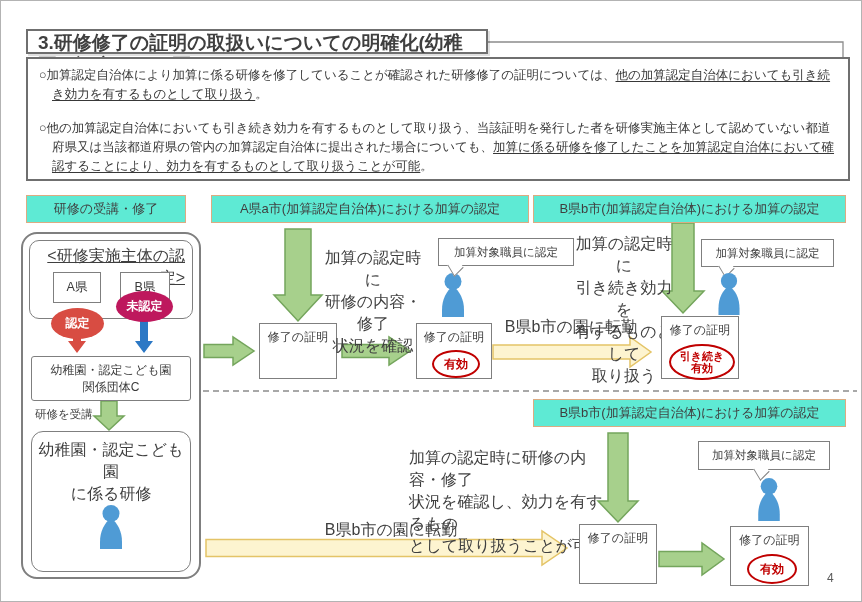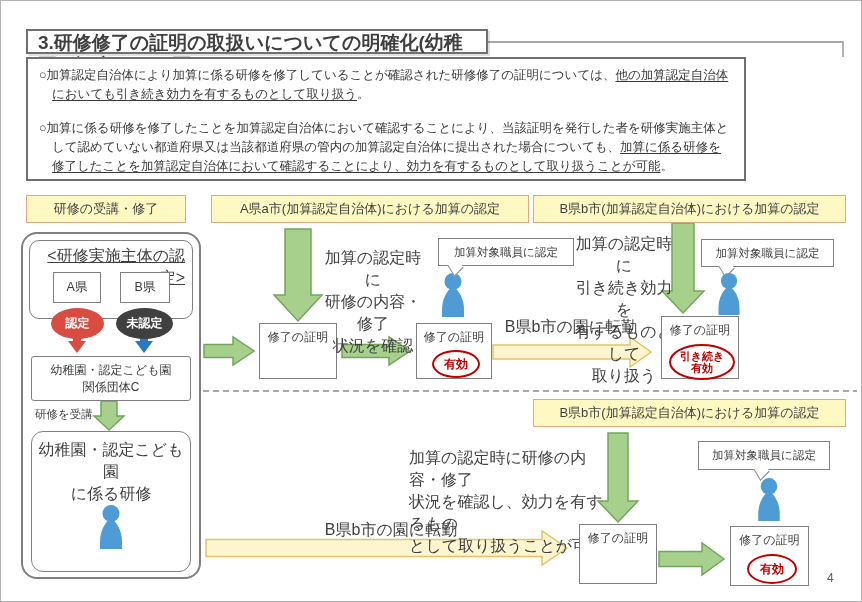--- a/index.html
+++ b/index.html
@@ -9,21 +9,21 @@
   .abs{position:absolute;box-sizing:border-box;}
   .z2{z-index:2;}
   .center{display:flex;align-items:center;justify-content:center;text-align:center;}
   .pre{white-space:pre-line;}
   .titlebox{border:2px solid #6f6f6f;background:#fff;font-size:19px;font-weight:bold;color:#3f3f3f;
             line-height:23px;padding-left:10px;box-shadow:2px 2px 0 rgba(0,0,0,0.12);}
   .sumbox{border:2px solid #6f6f6f;background:#fff;font-size:12.5px;line-height:1.52;color:#383838;
           padding:7px 11px 4px 11px;}
   .sumbox p{margin:0 0 15px 0;padding-left:13px;text-indent:-13px;}
   .sumbox u{text-underline-offset:2px;}
-  .hdr{background:#fef9c3;border:1px solid #dcab82;color:#3f3f3f;font-size:13px;}
+  .hdr{background:#5eead4;border:1px solid #dcab82;color:#3f3f3f;font-size:13px;}
   .panel{border:2px solid #7f7f7f;border-radius:16px;background:transparent;}
   .roundbox{border:1.5px solid #7f7f7f;border-radius:10px;background:#fff;}
   .sqbox{border:1.5px solid #7f7f7f;background:#fff;}
   .cert{border:1.5px solid #7f7f7f;background:#fff;font-size:12px;color:#3f3f3f;text-align:center;padding-top:5px;}
   .oval{position:absolute;border:2px solid #c00000;border-radius:50%;color:#c00000;font-weight:bold;
         background:#fff;display:flex;align-items:center;justify-content:center;text-align:center;}
   .pill{border-radius:50%;color:#fff;font-weight:bold;font-size:12px;z-index:3;
         display:flex;align-items:center;justify-content:center;}
   .bubble{border:1.5px solid #7f7f7f;background:#fff;display:flex;align-items:center;justify-content:center;
           font-size:11.5px;color:#3f3f3f;z-index:2;}
@@ -58,37 +58,37 @@
       <polygon points="492,344 629,344 629,336 650,351 629,366 629,358 492,358"></polygon>
       <polygon points="205,538.5 541,538.5 541,530 566,547 541,564 541,555.5 205,555.5"></polygon>
     </g>
 
     <polygon points="72,300 80,300 80,340 85,340 76,352 67,340 72,340" fill="#d84c42"></polygon>
     <polygon points="139,300 147,300 147,340 152,340 143,352 134,340 139,340" fill="#2c78c5"></polygon>
   </svg>
 
   <div class="abs z2 titlebox" style="left:25px;top:28px;width:462px;height:25px;">3.研修修了の証明の取扱いについての明確化(幼稚園・認定こども園)</div>
 
-  <div class="abs z2 sumbox" style="left:25px;top:56px;width:720px;height:124px;">
+  <div class="abs z2 sumbox" style="left:25px;top:56px;width:824px;height:124px;">
     <p><span>○加算認定自治体により加算に係る研修を修了していることが確認された研修修了の証明については、</span><u>他の加算認定自治体においても引き続き効力を有するものとして取り扱う</u><span>。</span></p>
-    <p><span>○加算に係る研修を修了したことを加算認定自治体において確認することにより、当該証明を発行した者を研修実施主体として認めていない都道府県又は当該都道府県の管内の加算認定自治体に提出された場合についても、</span><u>加算に係る研修を修了したことを加算認定自治体において確認することにより、効力を有するものとして取り扱うことが可能</u><span>。</span></p>
+    <p><span>○他の加算認定自治体においても引き続き効力を有するものとして取り扱う、当該証明を発行した者を研修実施主体として認めていない都道府県又は当該都道府県の管内の加算認定自治体に提出された場合についても、</span><u>加算に係る研修を修了したことを加算認定自治体において確認することにより、効力を有するものとして取り扱うことが可能</u><span>。</span></p>
   </div>
 
   <div class="abs z2 hdr center" style="left:25px;top:194px;width:160px;height:28px;">研修の受講・修了</div>
   <div class="abs z2 hdr center" style="left:210px;top:194px;width:318px;height:28px;">A県a市(加算認定自治体)における加算の認定</div>
   <div class="abs z2 hdr center" style="left:532px;top:194px;width:313px;height:28px;">B県b市(加算認定自治体)における加算の認定</div>
   <div class="abs z2 hdr center" style="left:532px;top:398px;width:313px;height:28px;">B県b市(加算認定自治体)における加算の認定</div>
 
   <div class="abs z2 panel" style="left:20px;top:231px;width:180px;height:347px;"></div>
   <div class="abs z2 roundbox" style="left:28px;top:239px;width:164px;height:79px;"></div>
   <div class="abs z2 lbl" style="left:36px;top:244px;width:148px;text-align:right;text-decoration:underline;">&lt;研修実施主体の認定&gt;</div>
   <div class="abs z2 sqbox center" style="left:52px;top:271px;width:48px;height:31px;font-size:12.5px;">A県</div>
   <div class="abs z2 sqbox center" style="left:119px;top:271px;width:50px;height:31px;font-size:12.5px;">B県</div>
   <div class="abs pill" style="left:50px;top:307px;width:53px;height:31px;background:#d84c42;">認定</div>
-  <div class="abs pill" style="left:115px;top:307px;width:57px;height:31px;background:#404040;">未認定</div>
+  <div class="abs pill" style="left:115px;top:290px;width:57px;height:31px;background:#be185d;">未認定</div>
   <div class="abs z2 sqbox center pre" style="left:30px;top:355px;width:160px;height:45px;font-size:12px;line-height:1.35;border-radius:3px;">幼稚園・認定こども園
 関係団体C</div>
   <div class="abs z2 lbl" style="left:34px;top:406px;width:64px;font-size:11.5px;">研修を受講</div>
   <div class="abs z2 roundbox" style="left:30px;top:430px;width:160px;height:141px;border-radius:12px;"></div>
   <div class="abs z2 lbl pre" style="left:34px;top:438px;width:152px;text-align:center;">幼稚園・認定こども園
 に係る研修</div>
   <svg class="abs z2" style="left:90px;top:503px;" width="40" height="47" viewBox="0 0 40 47">
     <circle cx="20" cy="9.5" r="8.5" fill="#4f9bd5"></circle>
     <path d="M20 14 C13.5 19 9 27 9 38 L9 45 L31 45 L31 38 C31 27 26.5 19 20 14 Z" fill="#4f9bd5"></path>
   </svg>

